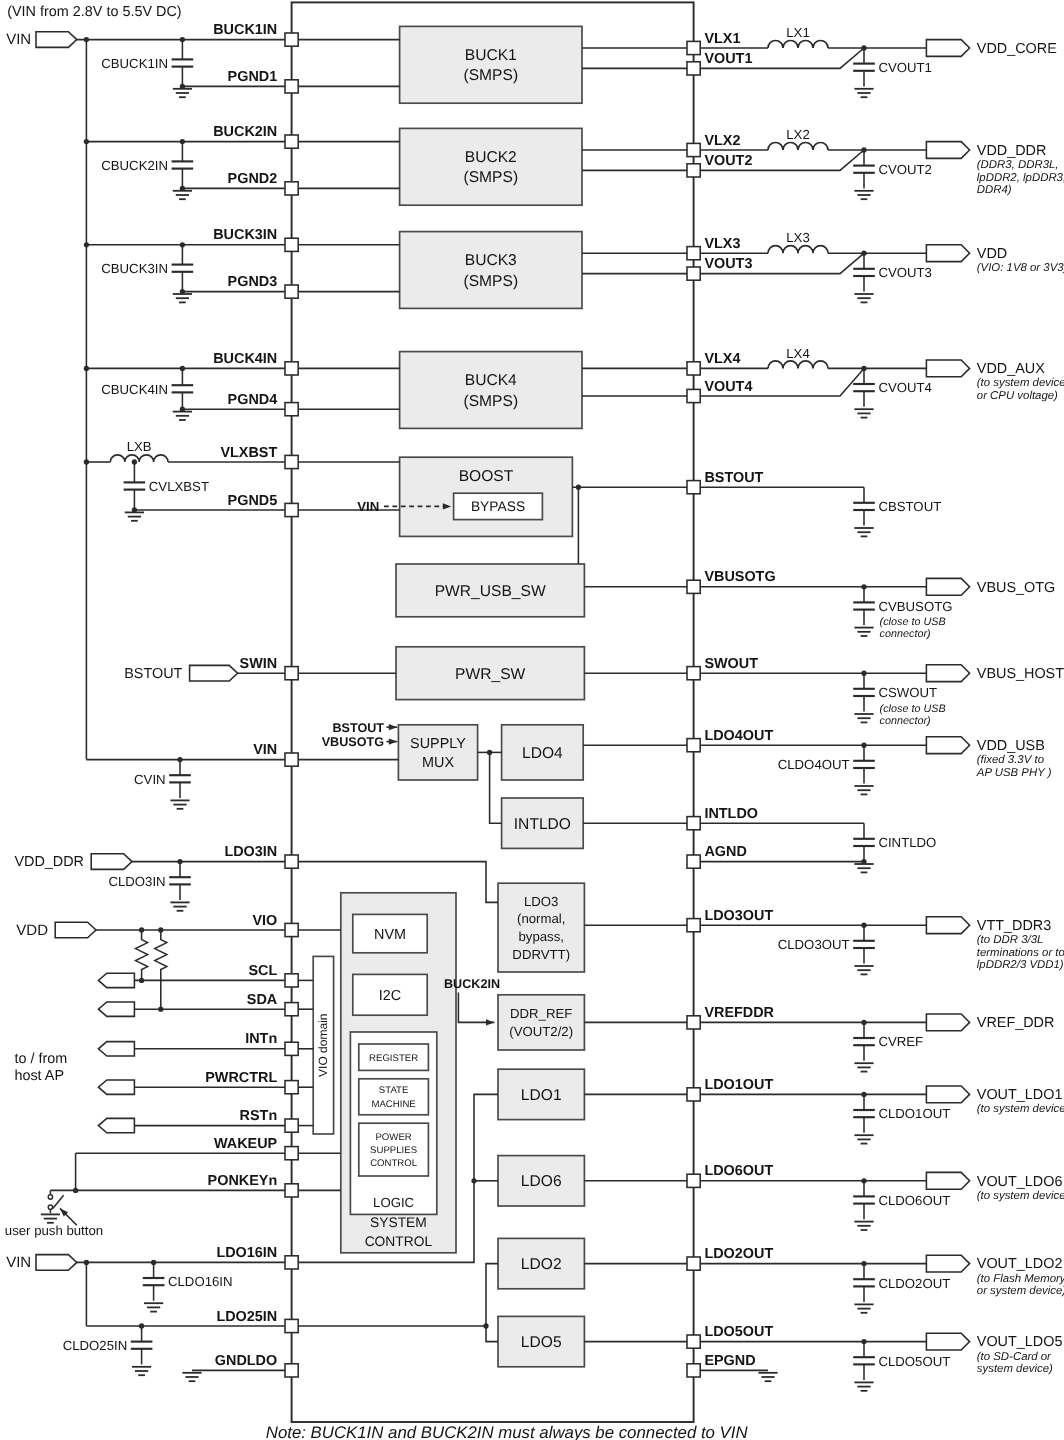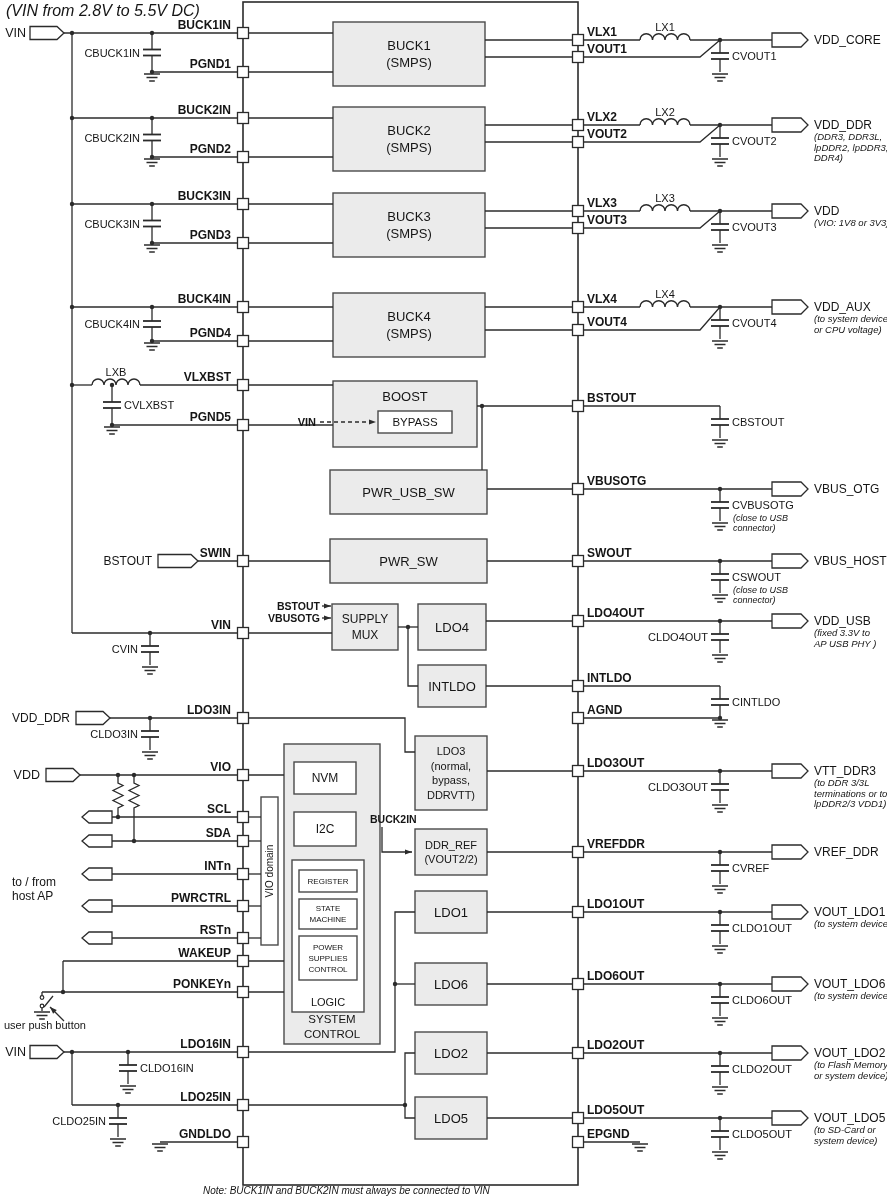--- a/index.html
+++ b/index.html
@@ -1,22 +1,22 @@
 <!DOCTYPE html>
 <html><head>
 <meta charset="utf-8">
 <style>
   html,body{margin:0;padding:0;background:#fff;}
   .stage{position:relative;width:887px;height:1200px;background:#fff;overflow:hidden;
          font-family:"Liberation Sans",sans-serif;color:#151515;}
   .stage svg{position:absolute;left:0;top:0;}
   svg text{font-family:"Liberation Sans",sans-serif;}
-  .top-note{position:absolute;left:6px;top:2px;font-size:16px;font-style:italic;z-index:5;}
-  .bottom-note{position:absolute;left:203px;top:1185px;width:420px;text-align:left;
-               font-size:10px;font-style:italic;z-index:5;}
+  .top-note{position:absolute;left:6px;top:2px;font-size:12px;z-index:5;}
+  .bottom-note{position:absolute;left:203px;top:1185px;width:420px;text-align:right;
+               font-size:14px;font-style:italic;z-index:5;}
 </style>
 </head>
 <body>
 
 <div class="stage">
   <div class="top-note">(VIN from 2.8V to 5.5V DC)</div>
   <svg id="diagram" width="887" height="1200" viewBox="0 0 887 1200">
       <rect x="243" y="2" width="335" height="1183" fill="#fff" stroke="#2b2b2b" stroke-width="1.6"></rect>
       <rect x="333" y="22" width="152" height="64" fill="#ebebeb" stroke="#4a4a4a" stroke-width="1.4"></rect>
       <text x="409" y="50.074999999999996" font-size="13" text-anchor="middle" fill="#151515">BUCK1</text>

